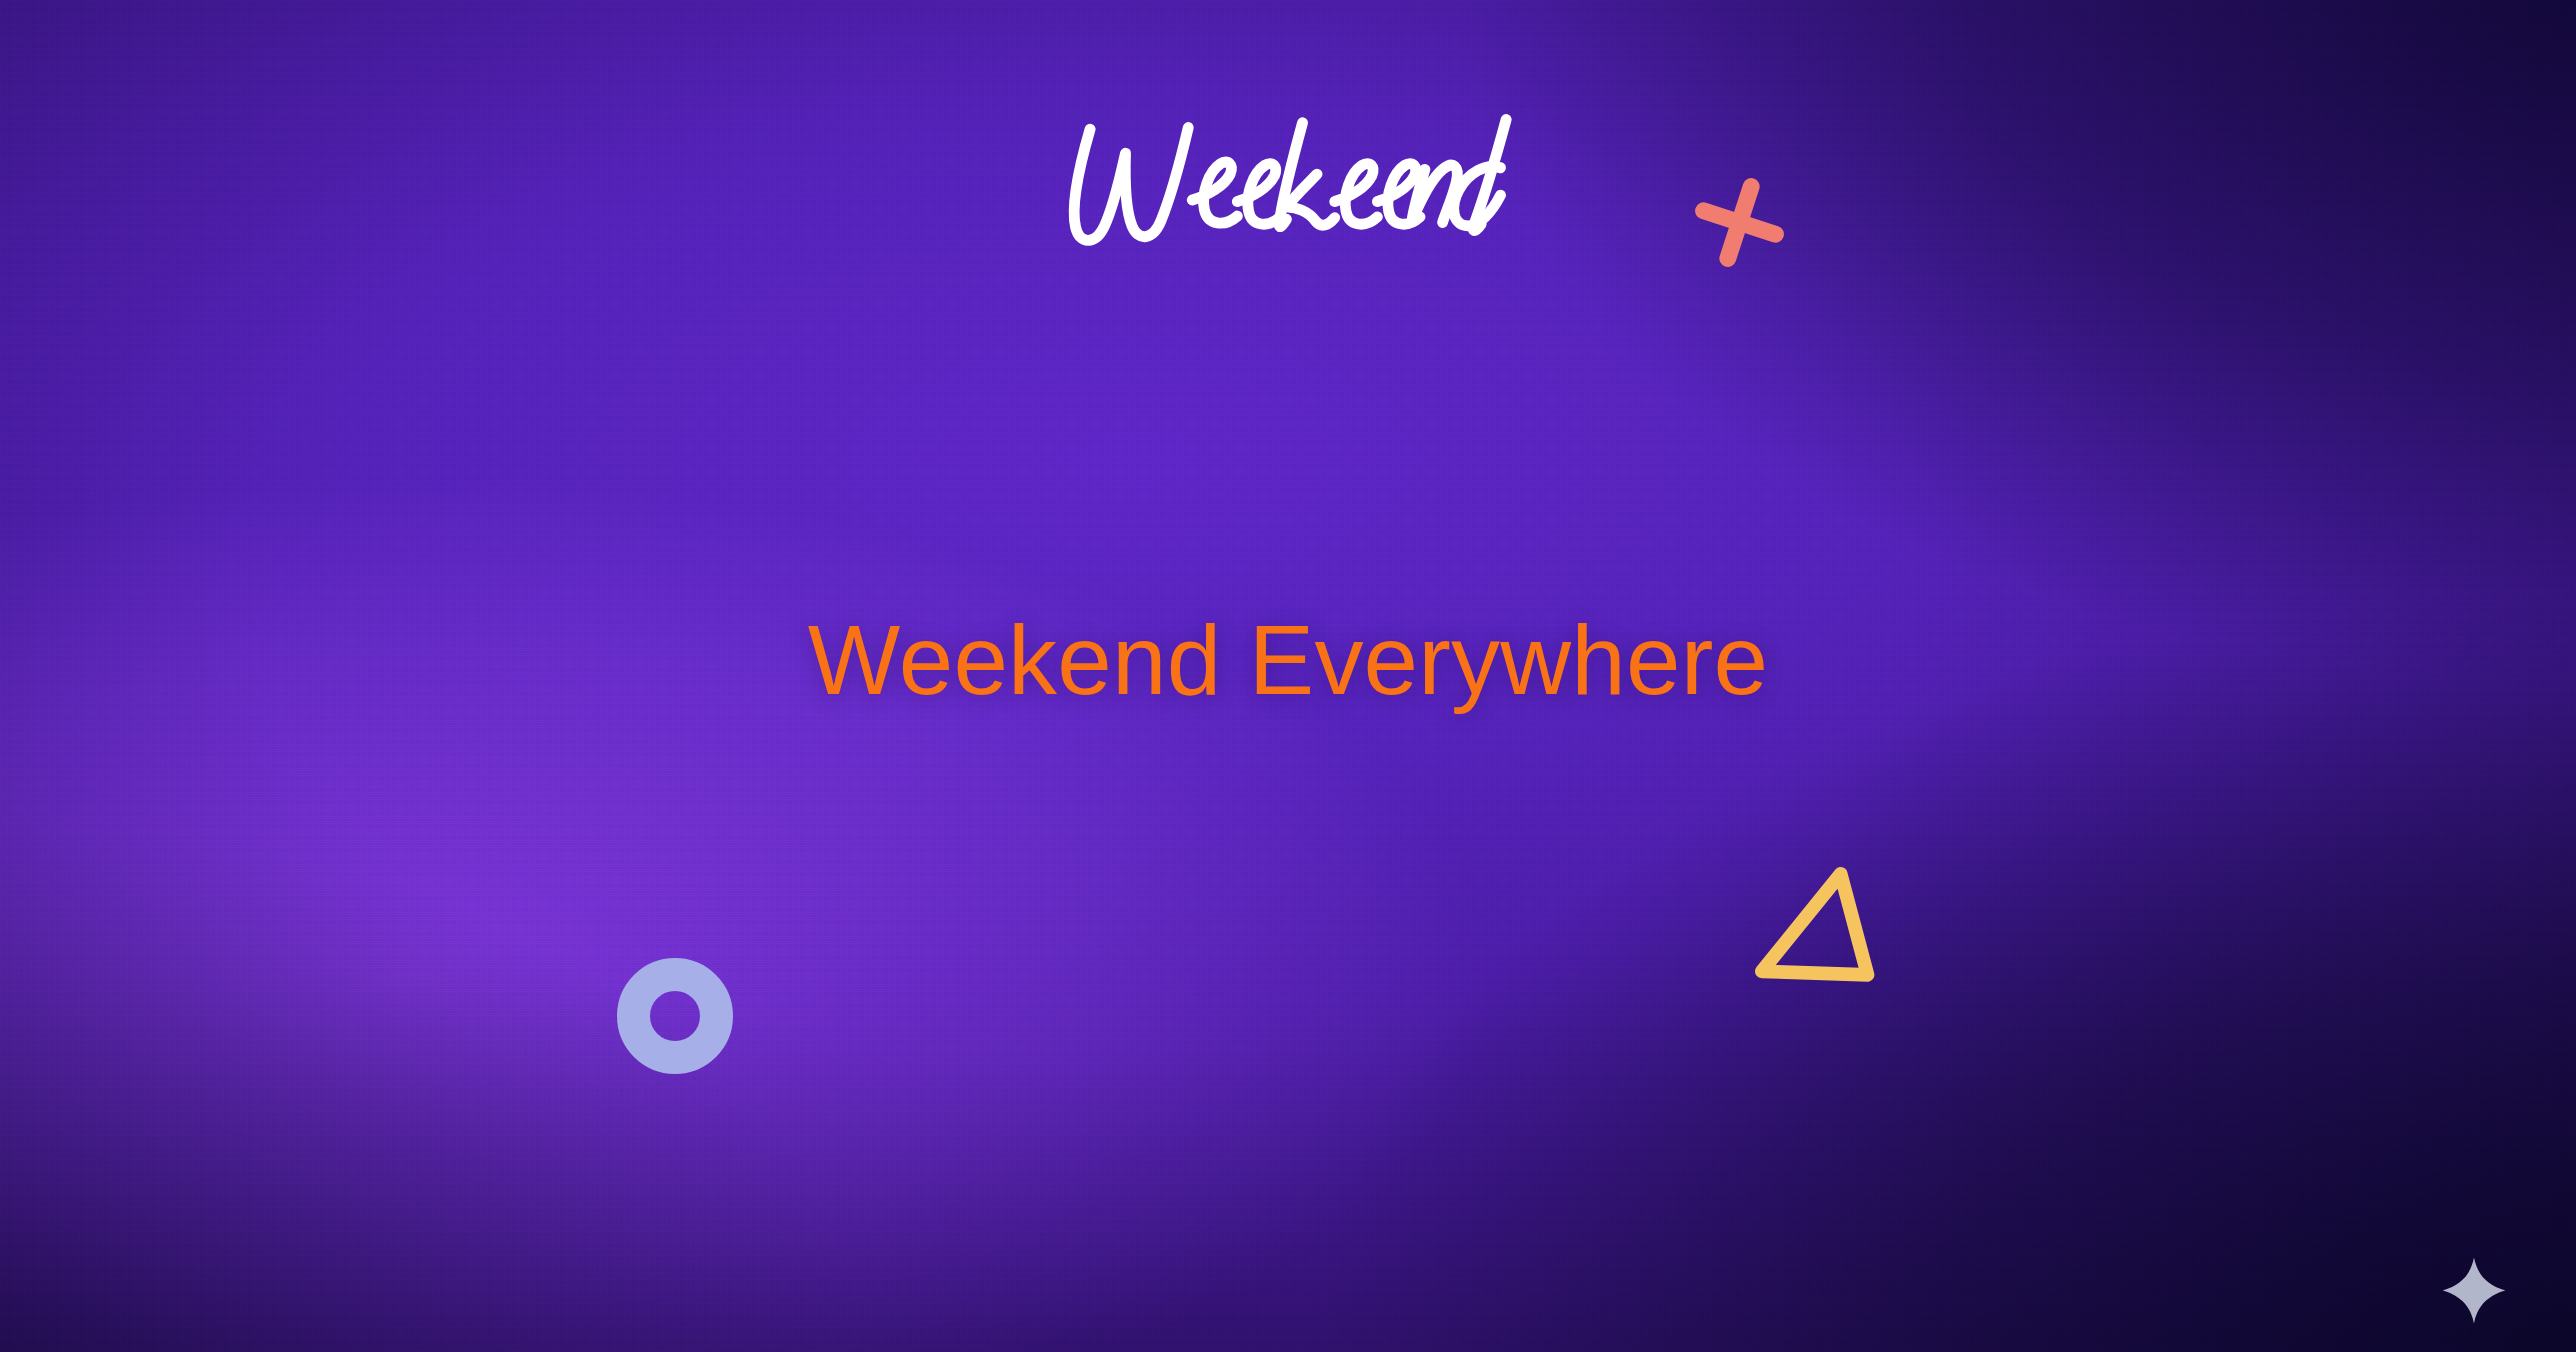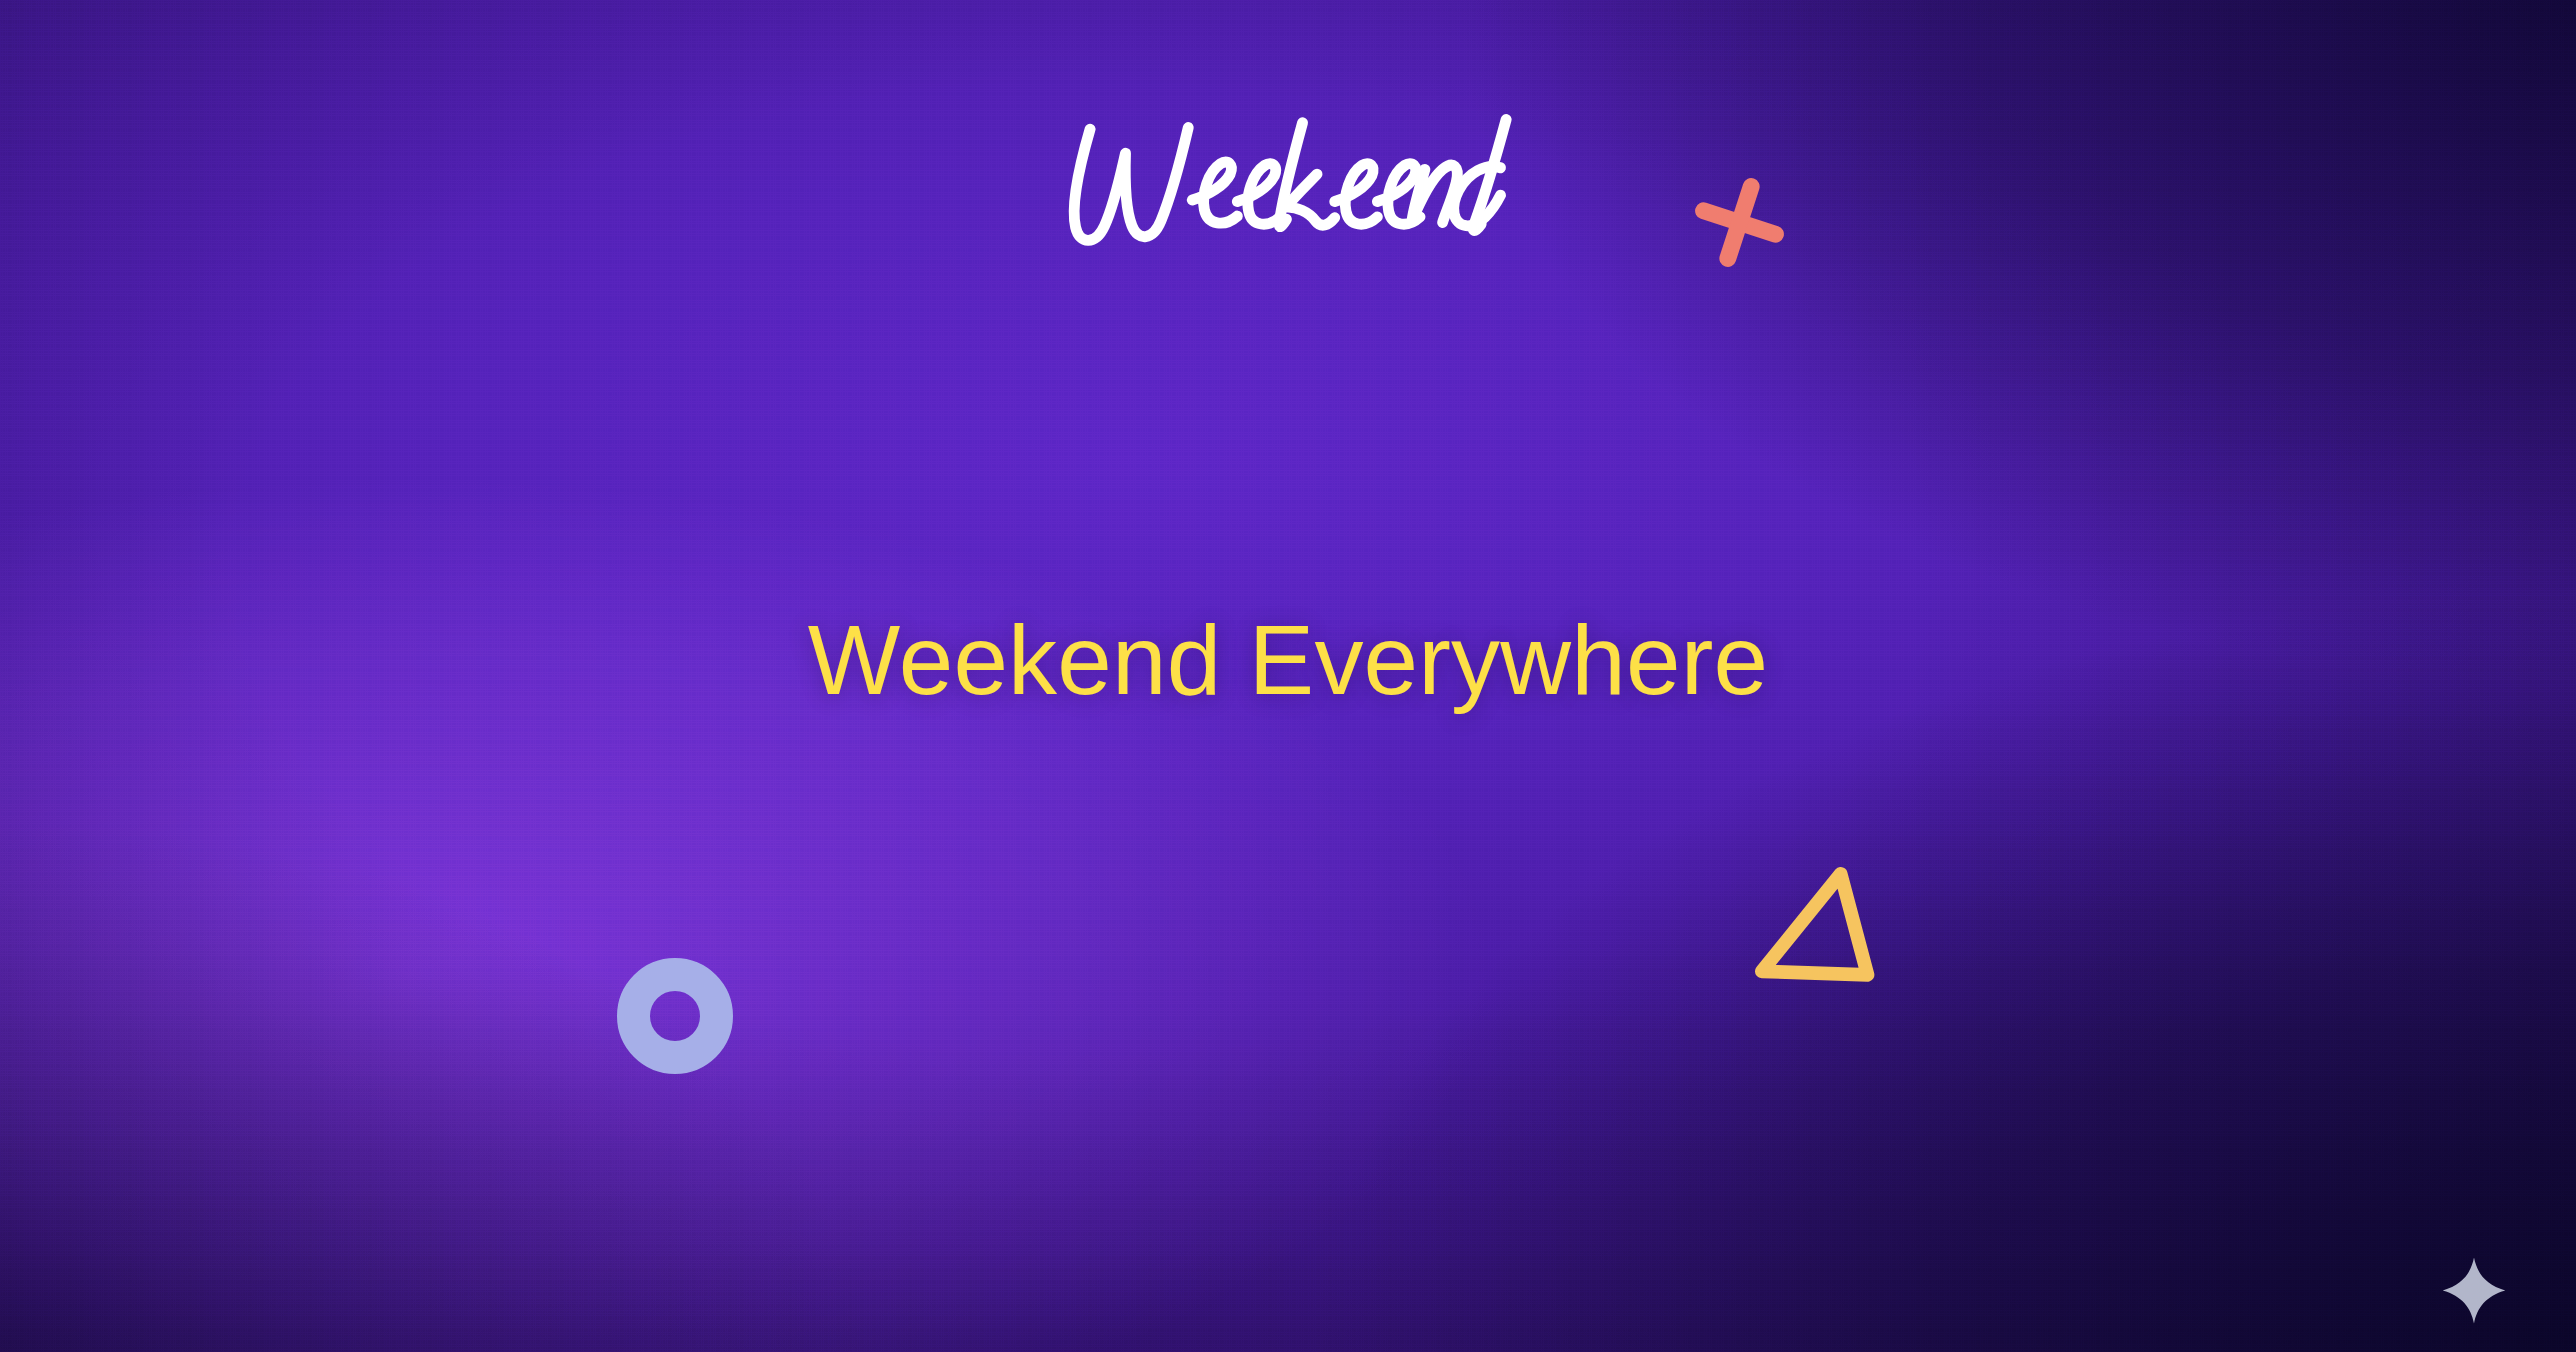--- a/index.html
+++ b/index.html
@@ -86,21 +86,21 @@
     white-space: nowrap;
   }
 
   
   #headline {
     position: absolute;
     left: 0;
     top: 609px;
     width: 2576px;
     text-align: center;
-    color: #fde047;
+    color: #f97316;
     font-family: "Liberation Sans", sans-serif;
     font-size: 98px;
     font-weight: 400;
     letter-spacing: 0.2px;
     line-height: 1.05;
     white-space: nowrap;
     text-shadow: 0 1.6px 21px rgba(20,6,60,0.30);
   }
 
   

